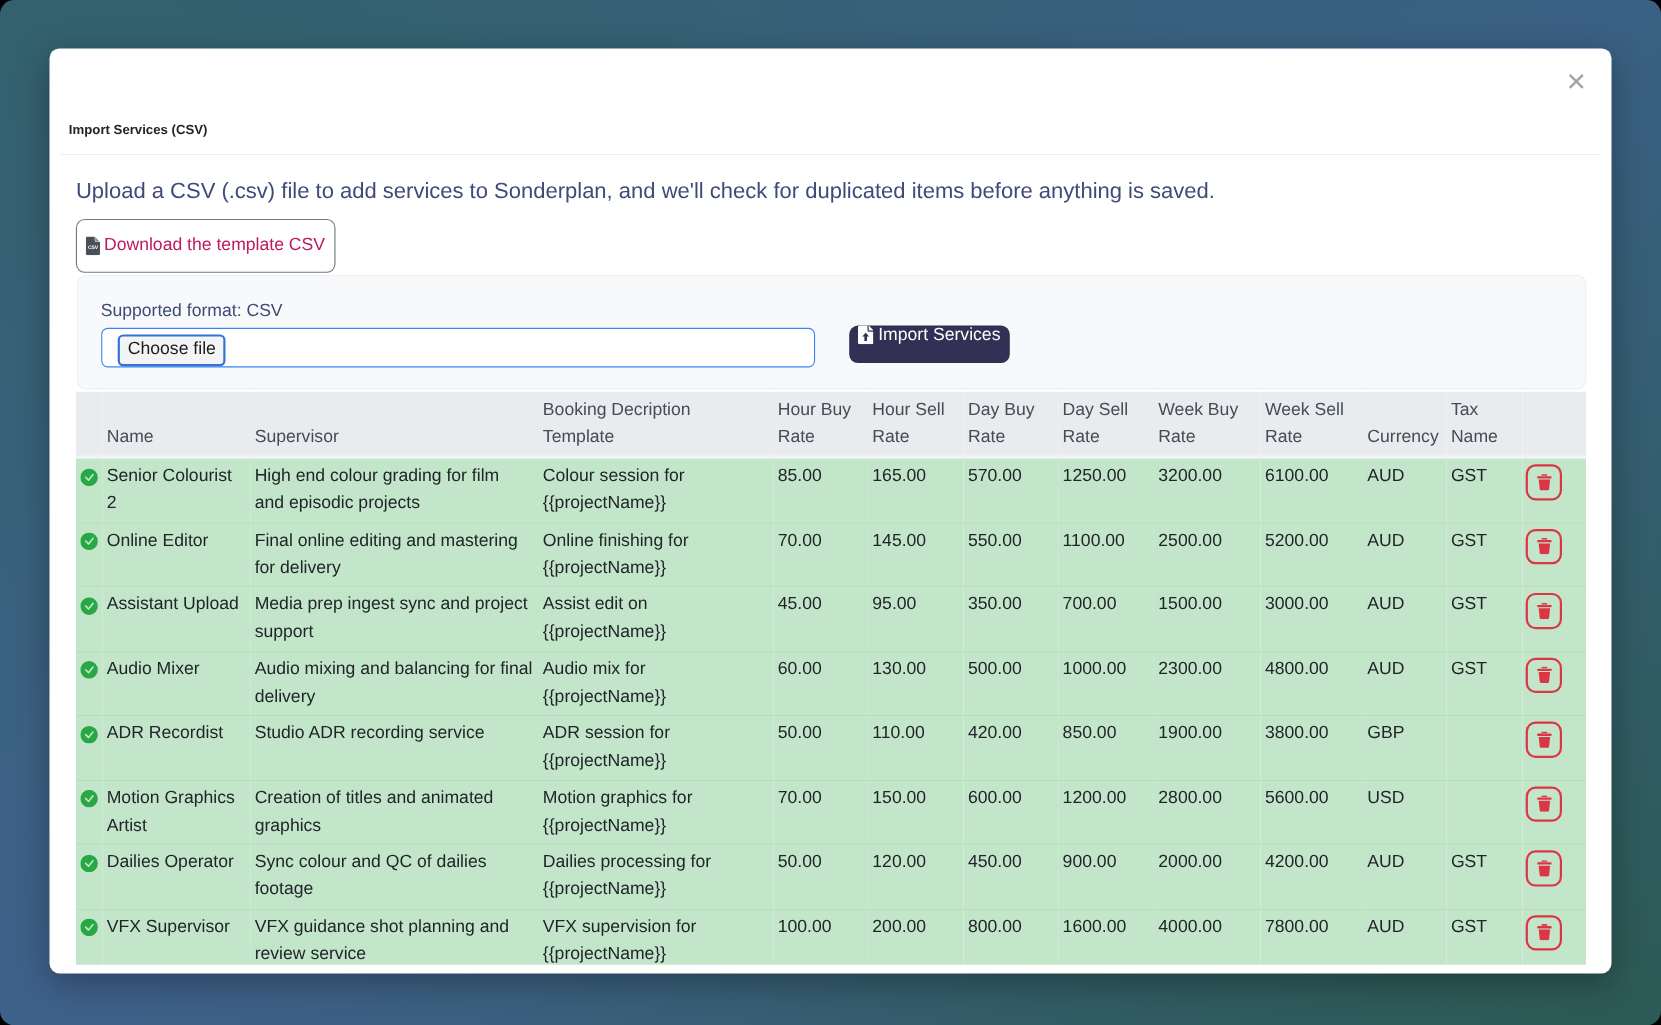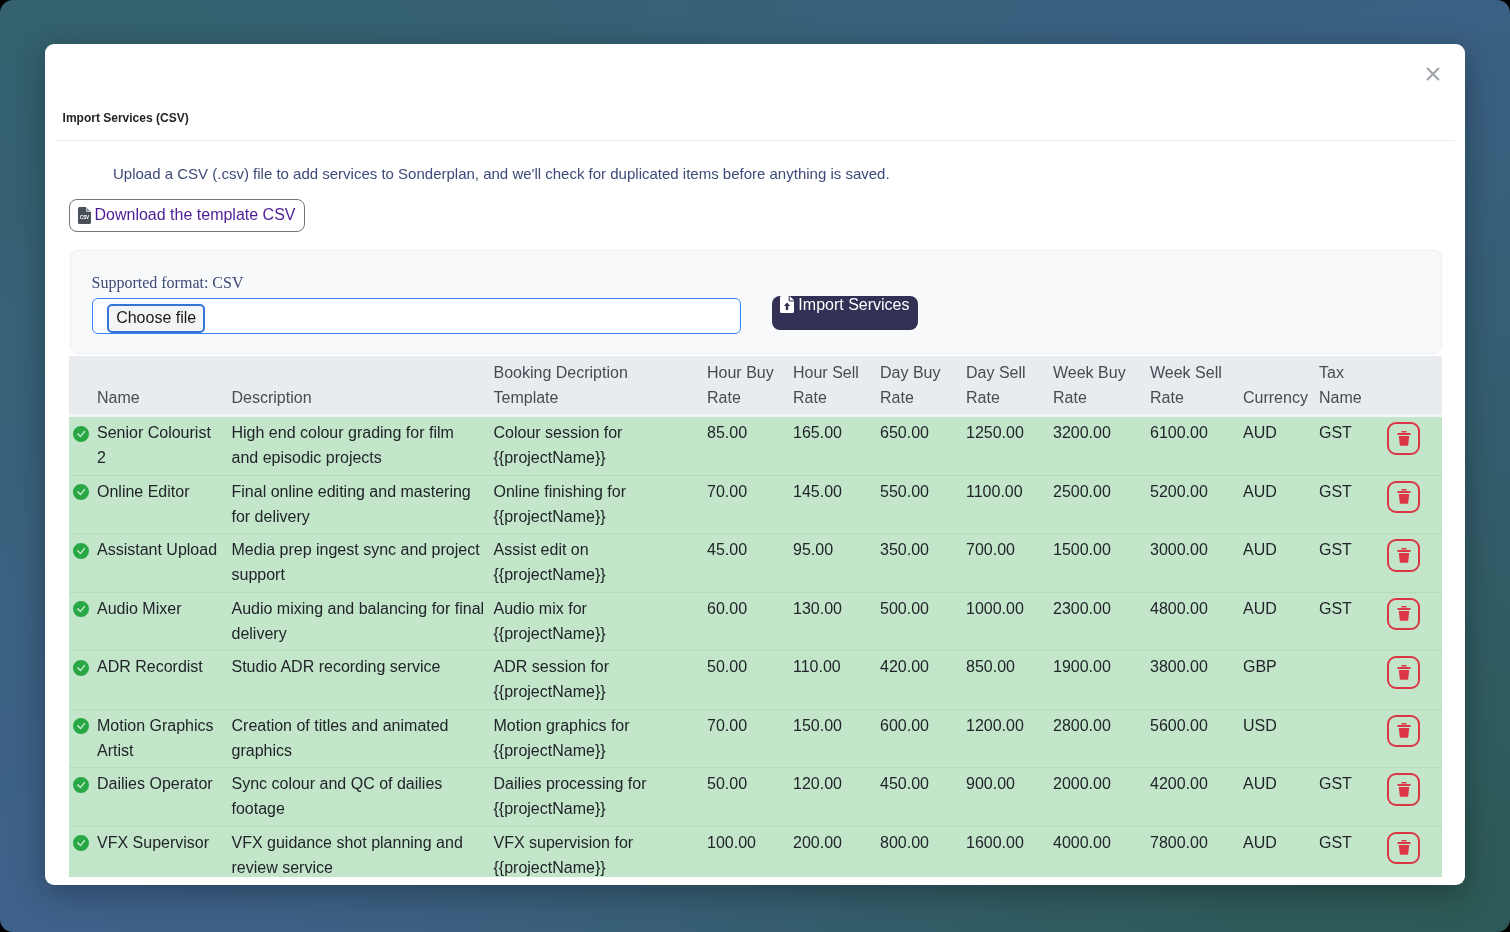--- a/index.html
+++ b/index.html
@@ -23,34 +23,34 @@
   }
   .close-x { position:absolute; left:1377.6px; top:20px; }
   .title {
     position:absolute; left:17.6px; top:68.2px;
     font-size:12px; font-weight:bold; color:#212529; line-height:1;
     white-space:nowrap;
   }
   .hdiv { position:absolute; left:10px; top:96px; width:1399.5px; height:1px; background:#ebedf0; }
   .lead {
     position:absolute; left:24px; top:118px;
-    font-size:15px; color:#3e4a78; line-height:24px;margin-left:44px;
+    font-size:20px; color:#3e4a78; line-height:24px;
   }
   .dlbtn {
-    position:absolute; left:23.5px; top:154.8px; width:236px; height:33px;
+    position:absolute; left:23.5px; top:154.8px; width:236px; height:49px;
     border:1.5px solid #6f777e; border-radius:8px;
     display:flex; align-items:center; padding-left:8px;
-    color:#4c1d95; font-size:16px;
+    color:#be185d; font-size:16px;
   }
   .dlbtn svg { margin-right:4px; }
   .panel {
     position:absolute; left:24.5px; top:206.2px; width:1372.4px; height:103.5px;
     background:#f8f9fa; border:1px solid #eeeef1; border-radius:8px;
   }
-  .suplabel { position:absolute; left:21px; top:19.5px; font-size:16px; color:#3e4a78; line-height:24px;font-family:Liberation Serif, serif; }
+  .suplabel { position:absolute; left:21px; top:19.5px; font-size:16px; color:#3e4a78; line-height:24px; }
   .fileinput {
     position:absolute; left:21.2px; top:46.5px; width:649.6px; height:36px;
     background:#fff; border:1px solid #3b82f6; border-radius:6px;
   }
   .choosebtn {
     position:absolute; left:14.5px; top:5.3px; width:98px; height:29px;
     background:#f3f4f5; border:2px solid #3574d4; border-radius:5px;
     font-size:16px; color:#1a1a1a; text-align:center; line-height:24.5px;
   }
   .fname { position:absolute; left:118px; top:8.3px; font-size:16px; color:#3e4a78; line-height:24px; white-space:nowrap; }
@@ -121,21 +121,21 @@
         <col style="width:97px">
           <col style="width:93px">
           <col style="width:76px">
           <col style="width:69px">
           <col style="width:58px">
       </colgroup>
       <thead>
         <tr>
           <th></th>
             <th>Name</th>
-            <th>Description</th>
+            <th>Supervisor</th>
             <th>Booking Decription<br>Template</th>
           <th>Hour Buy<br>Rate</th>
             <th>Hour Sell<br>Rate</th>
             <th>Day Buy<br>Rate</th>
             <th>Day Sell<br>Rate</th>
           <th>Week Buy<br>Rate</th>
             <th>Week Sell<br>Rate</th>
             <th>Currency</th>
             <th>Tax<br>Name</th>
             <th></th>
@@ -146,21 +146,21 @@
             <td class="icn">
               <svg class="ck" width="16" height="16" viewBox="0 0 16 16" fill="#28a745">
                 <path d="M16 8A8 8 0 1 1 0 8a8 8 0 0 1 16 0zm-3.97-3.03a.75.75 0 0 0-1.08.022L7.477 9.417 5.384 7.323a.75.75 0 0 0-1.06 1.06L6.97 11.03a.75.75 0 0 0 1.079-.02l3.992-4.99a.75.75 0 0 0-.01-1.05z"></path>
               </svg>
             </td>
             <td>Senior Colourist<br>2</td>
             <td>High end colour grading for film<br>and episodic projects</td>
             <td>Colour session for<br>{{projectName}}</td>
             <td>85.00</td>
             <td>165.00</td>
-            <td>650.00</td>
+            <td>570.00</td>
             <td>1250.00</td>
             <td>3200.00</td>
             <td>6100.00</td>
             <td>AUD</td>
             <td>GST</td>
             <td class="tc">
               <div class="trashbtn">
                 <svg width="14" height="15" viewBox="0 0 14 15" fill="#dc3545">
                   <path d="M5 0.1 h4 a0.6 0.6 0 0 1 0.6 0.6 v0.8 h-5.2 v-0.8 a0.6 0.6 0 0 1 0.6-0.6 z"></path>
                   <rect x="0.5" y="1.9" width="13" height="2.1" rx="0.6"></rect>

